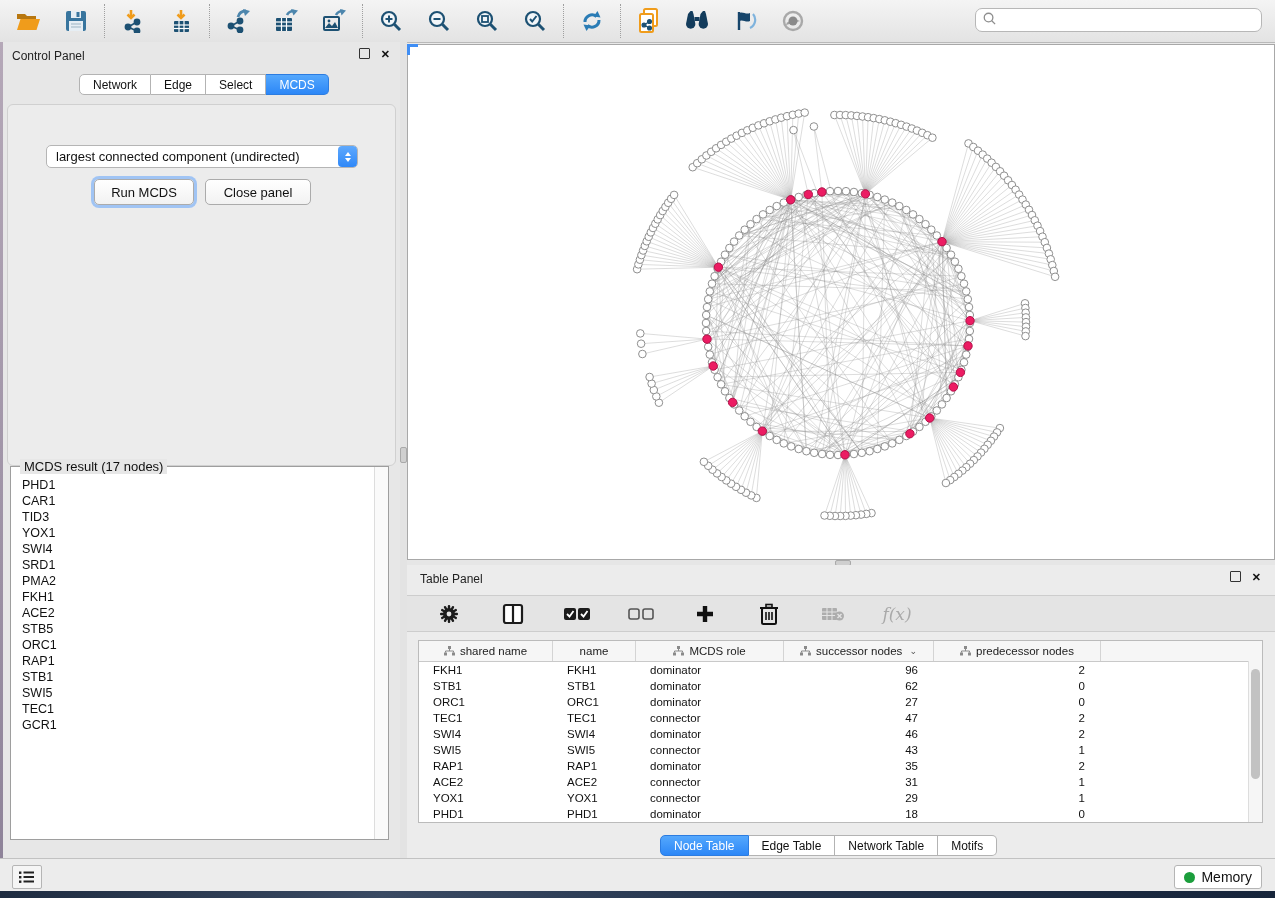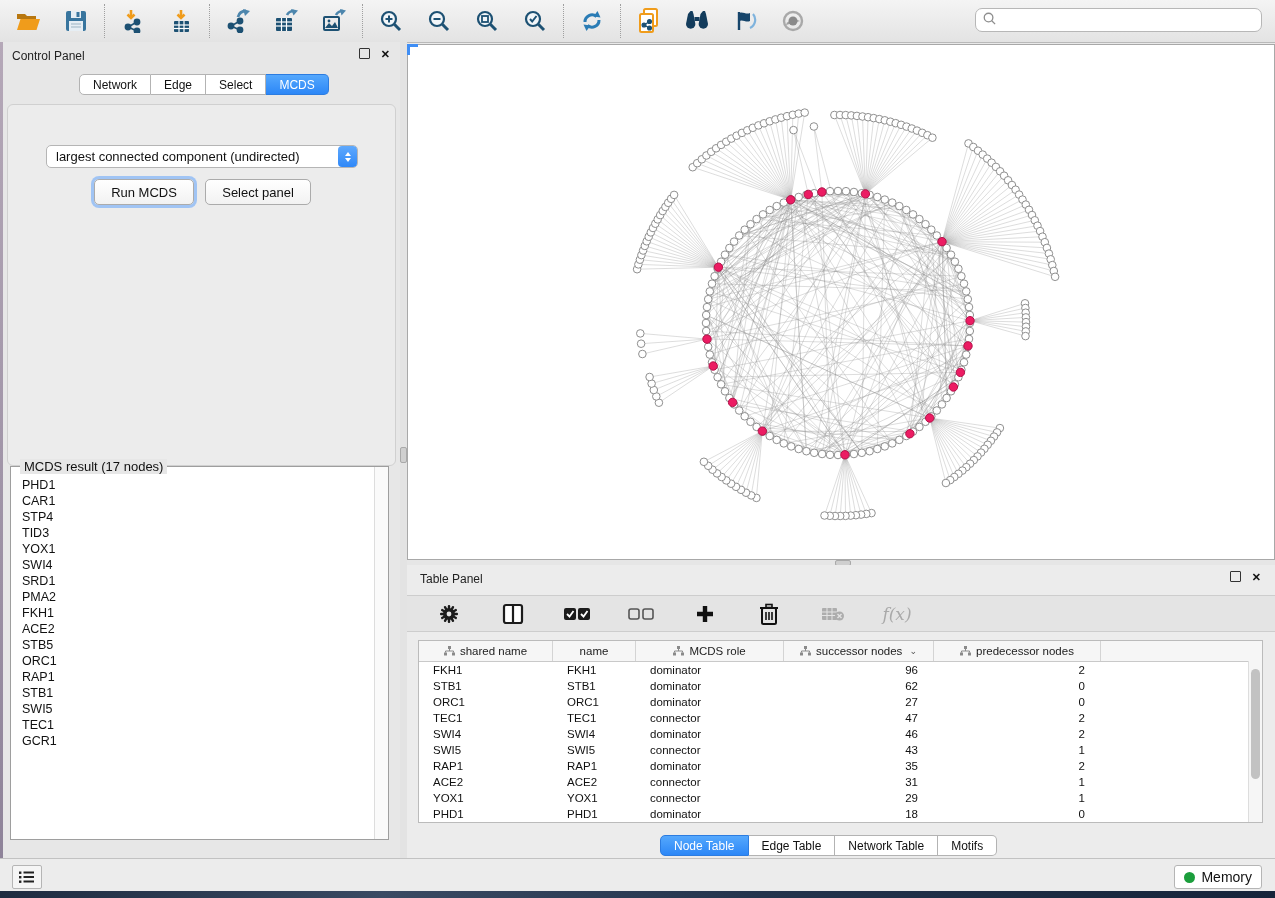--- a/index.html
+++ b/index.html
@@ -325,28 +325,27 @@
       </div>
     <div class="inner-panel">
       <div class="mac-select">
         <span class="val">largest connected component (undirected)</span>
         <span class="stepper">
             <i class="up"></i>
             <i class="dn"></i>
           </span>
       </div>
       <div class="btn btn-run">Run MCDS</div>
-      <div class="btn btn-close">Select panel</div>
+      <div class="btn btn-close">Close panel</div>
     </div>
     <div class="result-box">
       <span class="result-legend">MCDS result (17 nodes)</span>
       <div class="result-list" id="result-list">
           <div>PHD1</div>
           <div>CAR1</div>
-          <div>STP4</div>
           <div>TID3</div>
           <div>YOX1</div>
           <div>SWI4</div>
           <div>SRD1</div>
           <div>PMA2</div>
           <div>FKH1</div>
           <div>ACE2</div>
           <div>STB5</div>
           <div>ORC1</div>
           <div>RAP1</div>

